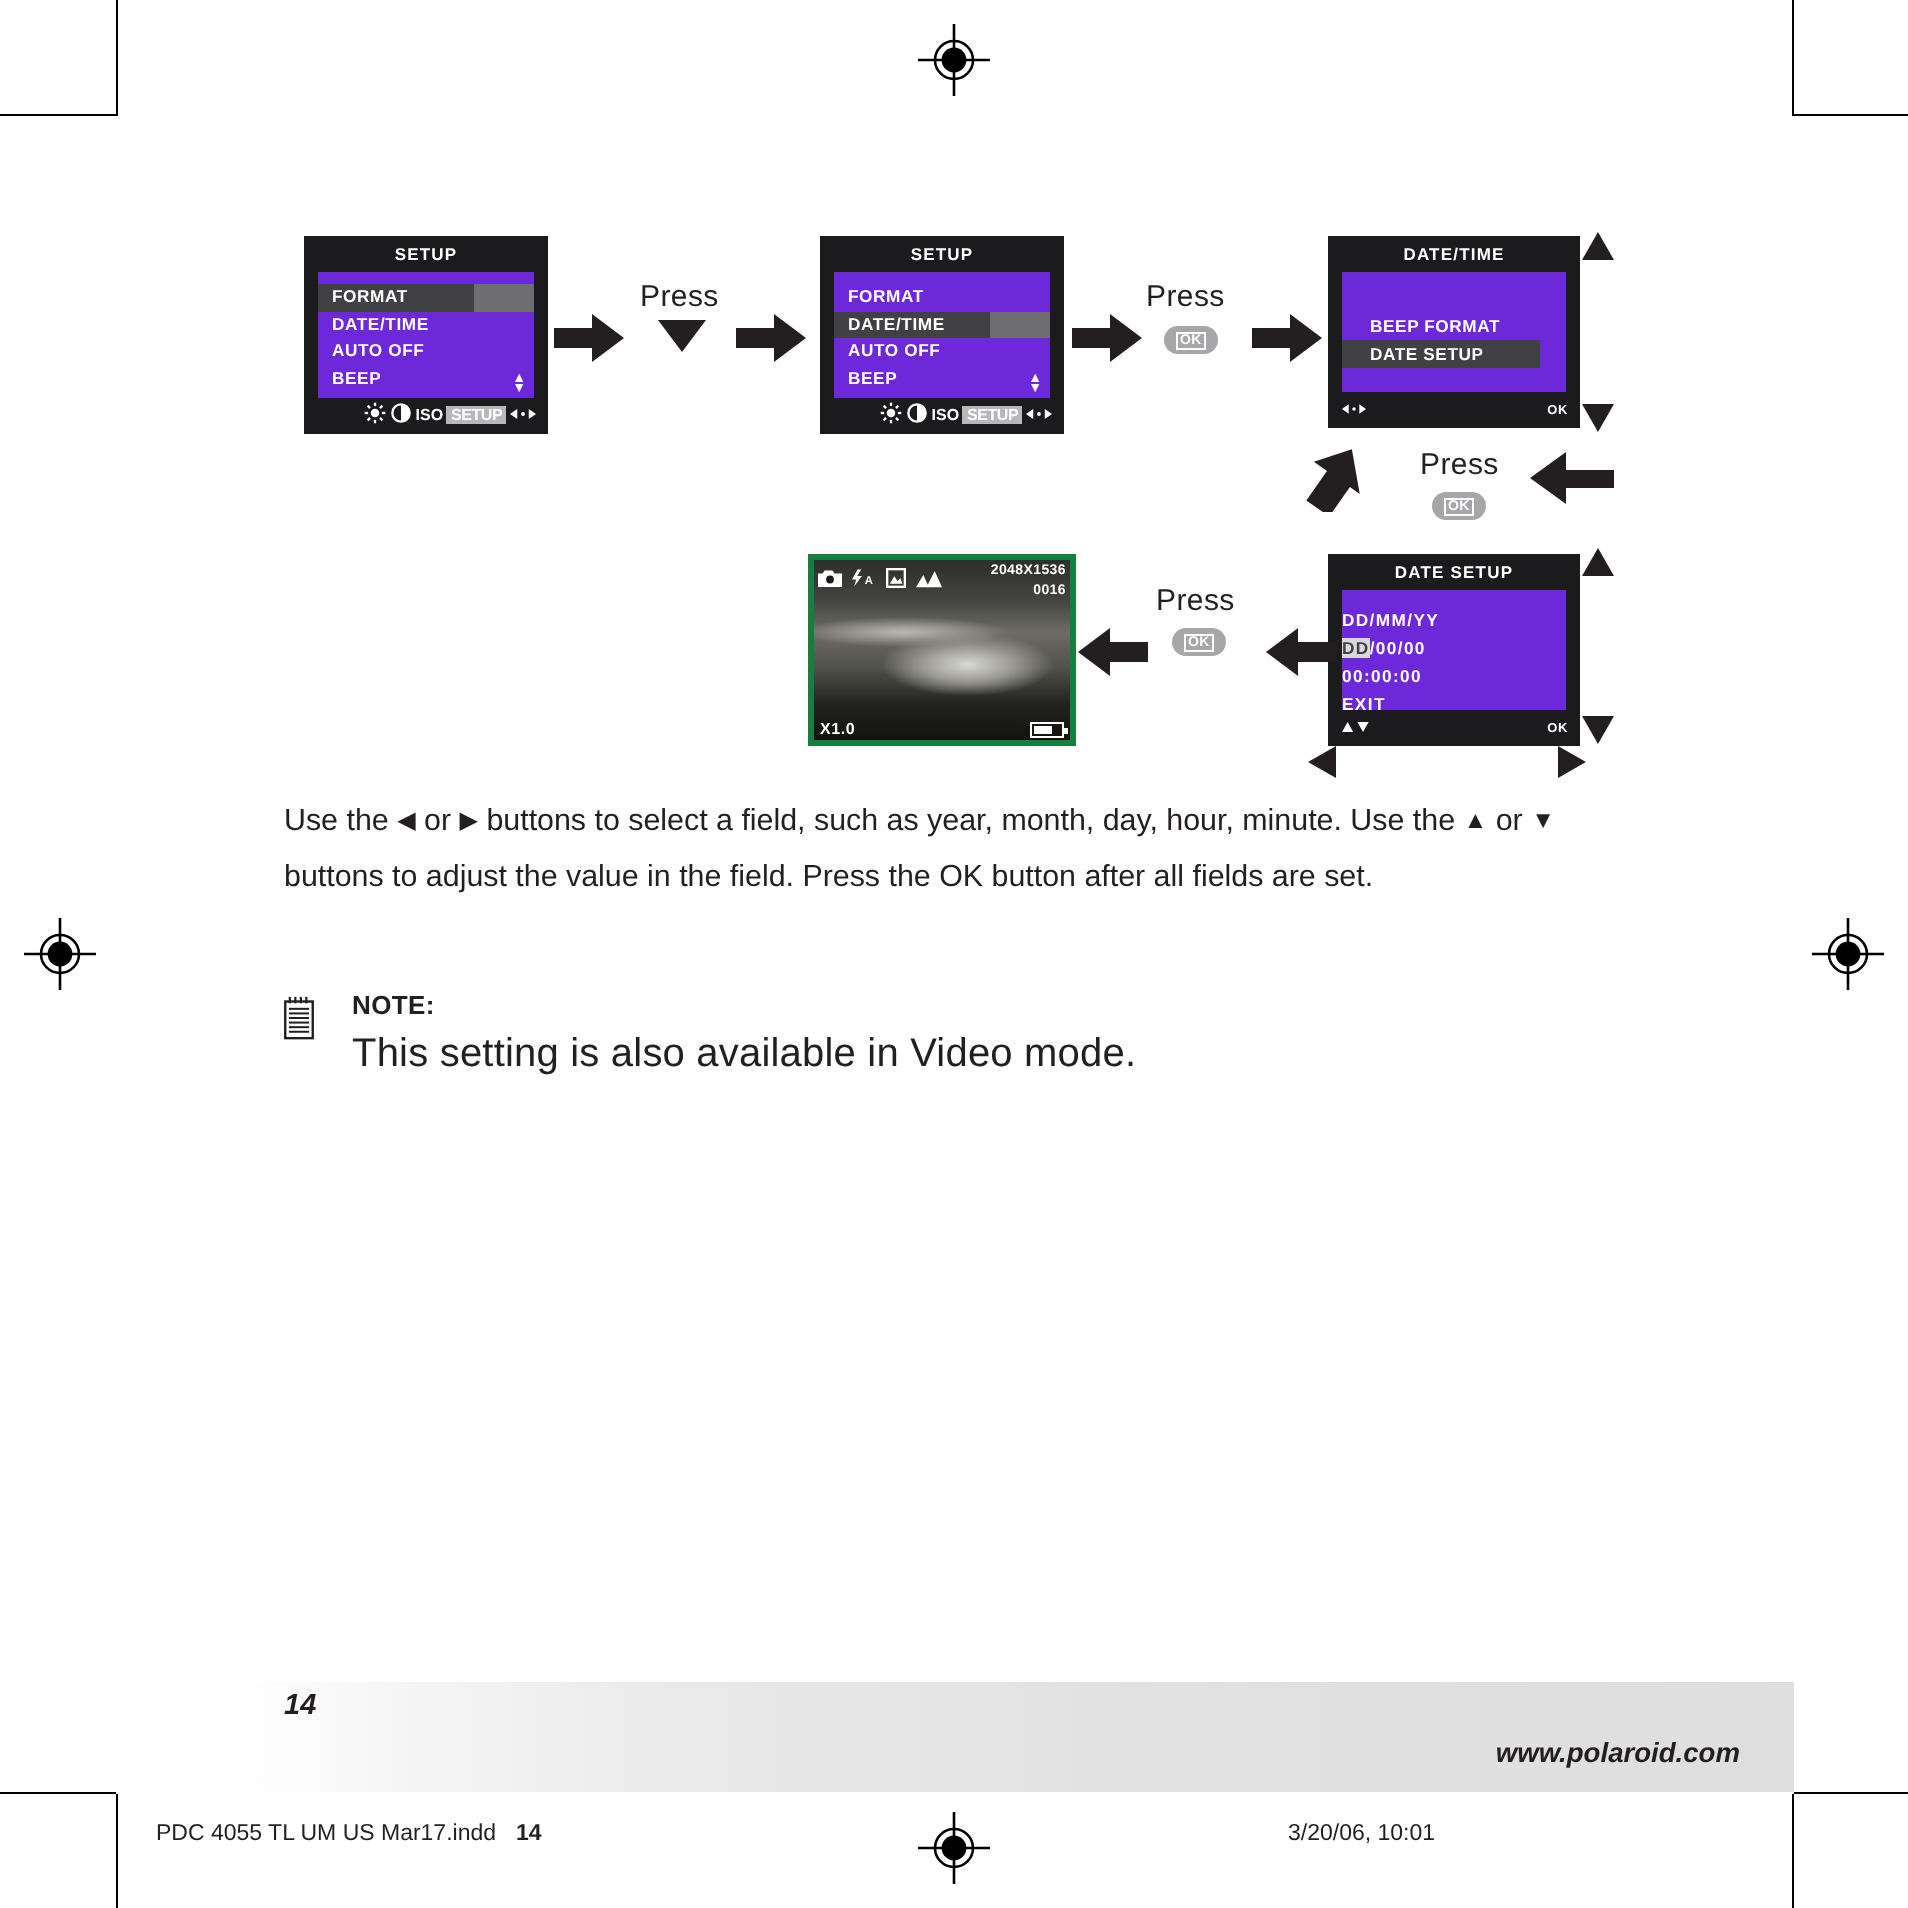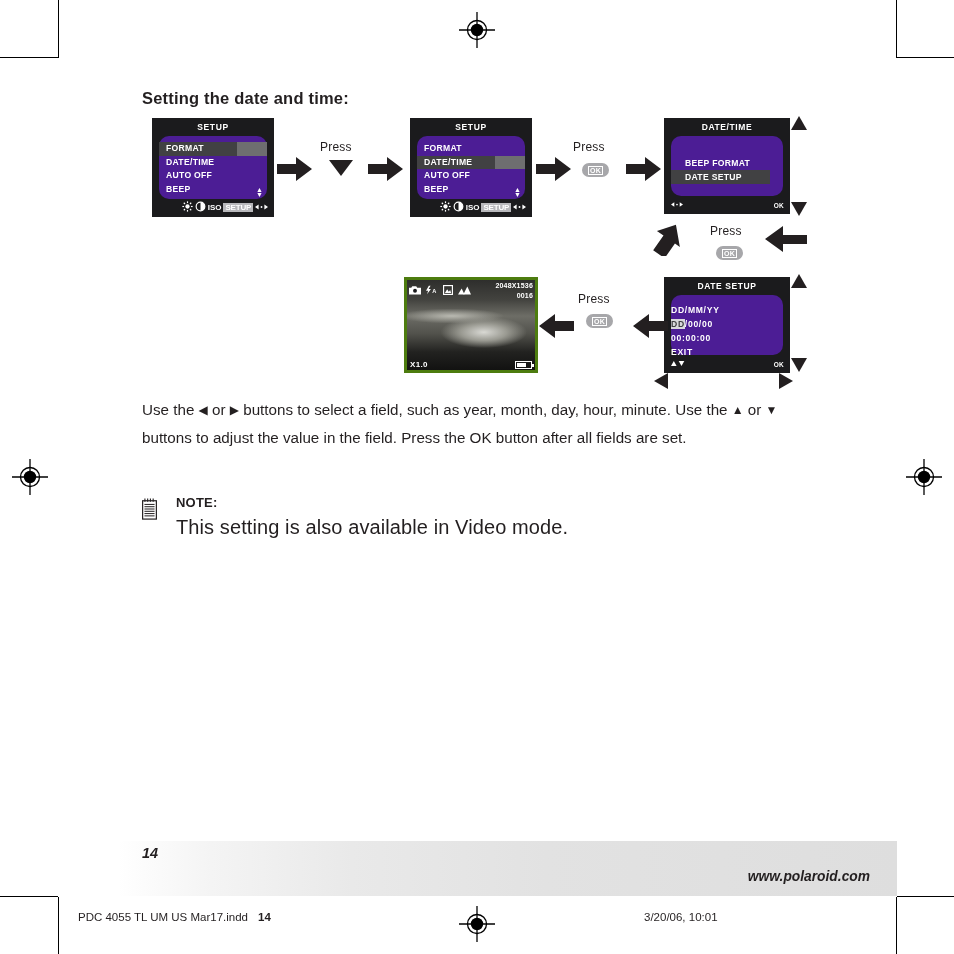--- a/index.html
+++ b/index.html
@@ -30,22 +30,21 @@
     position:absolute;background:#1b1b1d;
     box-sizing:border-box;
   }
   .lcd-title{
     color:#ffffff;font-size:8.5px;font-weight:bold;
     text-align:center;letter-spacing:0.6px;
     padding-top:4px;height:14px;line-height:11px;
   }
   .lcd-body{
     position:absolute;left:7px;right:7px;top:18px;bottom:18px;
-    background:#4c1d95;
-    border-radius:10px;
+    background:#6d28d9;
   }
   .menu-item{
     color:#ffffff;font-size:8.6px;font-weight:bold;
     letter-spacing:0.3px;padding-left:7px;
     height:13.5px;line-height:13.5px;white-space:nowrap;
   }
   .menu-item.selbar{
     background:linear-gradient(to right,#414143 0,#414143 72%,#6e6e70 72%);
   }
   .scroll-ud{
@@ -85,21 +84,21 @@
     color:#ffffff;font-size:8.6px;font-weight:bold;
     letter-spacing:.3px;height:14px;line-height:14px;padding-left:14px;
   }
   .dt-item.sel{background:#414143;width:76%;}
 
   
   .navtri{position:absolute;width:0;height:0;}
 
   
   .preview{
-    position:absolute;background:#4d7c0f;overflow:hidden;
+    position:absolute;background:#15803d;overflow:hidden;
   }
   .pv-img{
     position:absolute;inset:3px;
     background:
       radial-gradient(ellipse 60px 22px at 60% 58%, #d9d9d4 0%, #9a9a92 38%, rgba(60,60,55,0) 72%),
       radial-gradient(ellipse 70px 10px at 35% 40%, #b9b9b1 0%, rgba(60,60,55,0) 75%),
       linear-gradient(to bottom,#2e2e2c 0%,#43433f 22%,#6d6d66 40%,#51514b 60%,#222220 80%,#121211 100%);
   }
   .pv-top{
     position:absolute;left:5px;right:5px;top:4px;
@@ -122,21 +121,21 @@
   .batt:after{
     content:"";position:absolute;right:-3px;top:2px;
     width:2px;height:3px;background:#fff;
   }
   .batt i{
     position:absolute;left:1px;top:1px;bottom:1px;width:62%;background:#fff;
   }
 
   
   .press-label{
-    position:absolute;font-size:12px;color:#231f20;
+    position:absolute;font-size:15px;color:#231f20;
     letter-spacing:.2px;
   }
   .okbtn{
     position:absolute;background:#a7a7aa;border-radius:8px;
     width:27px;height:14px;display:flex;align-items:center;justify-content:center;
   }
   .okbtn span{
     color:#ffffff;font-size:7px;font-weight:bold;letter-spacing:.3px;
     border:1.2px solid #ffffff;padding:0 1px;line-height:7px;
   }
@@ -219,21 +218,20 @@
     <circle cx="18" cy="18" r="9.5" fill="none" stroke="#000" stroke-width="1.3"></circle>
     <circle cx="18" cy="18" r="6.2" fill="#000"></circle>
   </svg>
   <svg class="regmark" style="left:459px;top:906px;" viewBox="0 0 36 36">
     <line x1="18" y1="0" x2="18" y2="36" stroke="#000" stroke-width="1.3"></line>
     <line x1="0" y1="18" x2="36" y2="18" stroke="#000" stroke-width="1.3"></line>
     <circle cx="18" cy="18" r="9.5" fill="none" stroke="#000" stroke-width="1.3"></circle>
     <circle cx="18" cy="18" r="6.2" fill="#000"></circle>
   </svg>
 
-  <div class="heading">Setting the date and time:</div>
 
   <div class="lcd" style="left:152px;top:118px;width:122px;height:99px;">
     <div class="lcd-title">SETUP</div>
     <div class="lcd-body">
       <div style="padding-top:6px;">
         <div class="menu-item selbar">FORMAT</div>
         <div class="menu-item">DATE/TIME</div>
         <div class="menu-item">AUTO OFF</div>
         <div class="menu-item">BEEP</div>
       </div>

